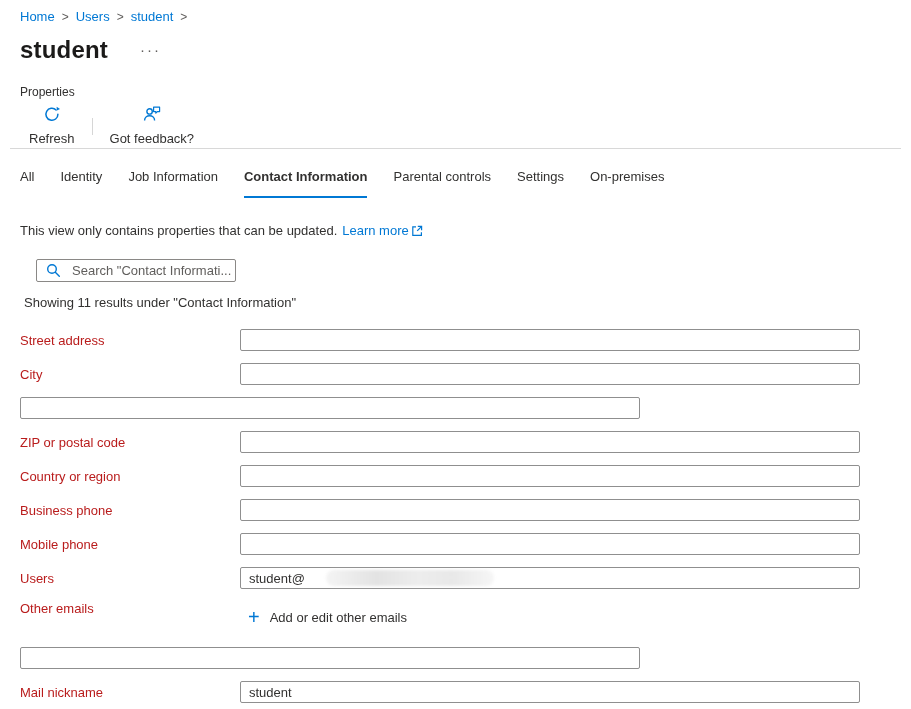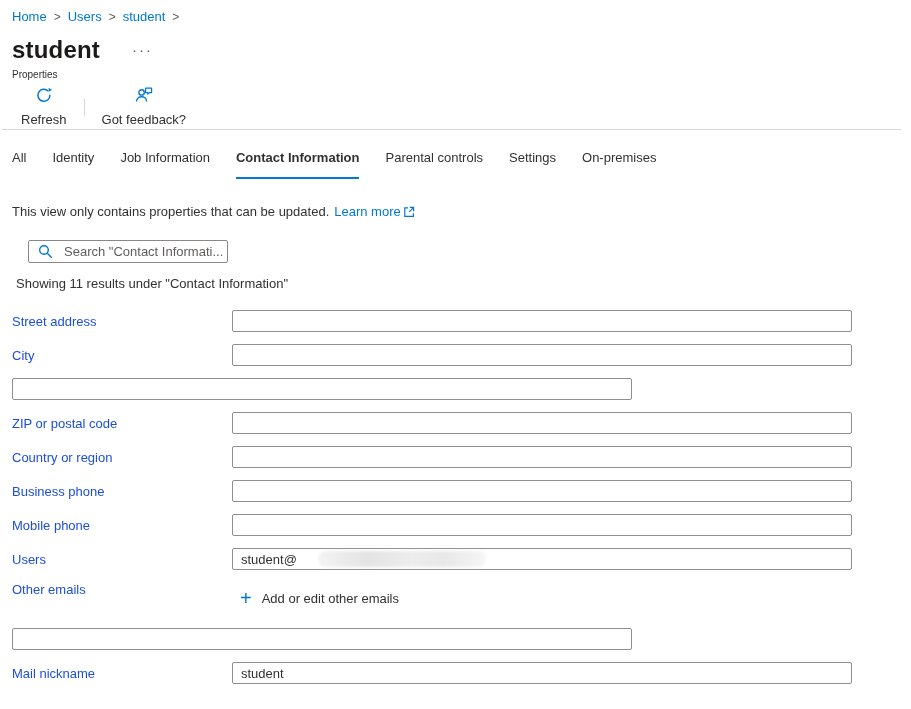--- a/index.html
+++ b/index.html
@@ -3,33 +3,33 @@
 <meta charset="utf-8">
 <style>
   * { box-sizing: border-box; }
   html, body { margin: 0; padding: 0; }
   body {
     width: 911px; height: 709px; overflow: hidden;
     background: #ffffff;
     font-family: "Liberation Sans", sans-serif;
     color: #323130;
   }
-  .page { padding: 8px 20px 0 12px; }
+  .page { padding: 8px 20px 0 20px; }
 
   
   .breadcrumb { font-size: 13px; height: 17px; display: flex; align-items: center; }
   .breadcrumb a { color: #0078d4; text-decoration: none; cursor: pointer; }
   .breadcrumb .sep { color: #605e5c; margin: 0 7px; font-size: 12px; }
 
   
   .title-row { display: flex; align-items: center; gap: 32px; margin-top: 11px; }
   h1.page-title { margin: 0; font-size: 24px; font-weight: 700; color: #1b1a19; letter-spacing: 0.2px; }
   .ellipsis-btn { background: none; border: none; padding: 0; color: #605e5c; font-size: 15px;
     letter-spacing: 2px; cursor: pointer; line-height: 10px; }
-  .subtitle { font-size: 10px; margin-top: 5px; color: #323130; }
+  .subtitle { font-size: 12px; margin-top: 21px; color: #323130; }
 
   
   .toolbar { margin-top: 14px; display: flex; align-items: center; height: 26px; padding-left: 9px; }
   .toolbar-btn { display: flex; align-items: center; gap: 9px; background: none; border: none;
     padding: 0; font-family: inherit; font-size: 13px; color: #323130; cursor: pointer; flex-direction: column; }
   .toolbar-sep { width: 1px; height: 17px; background: #d6d6d6; margin: 0 17px; }
   .rule { height: 1px; background: #d8d8d8; margin: 9px -10px 0 -10px; }
 
   
   .tabs { display: flex; gap: 26px; margin-top: 20px; font-size: 13px; }
@@ -46,21 +46,21 @@
     border-radius: 2px; display: flex; align-items: center; padding-left: 9px; background: #fff; }
   .search-input { border: none; outline: none; background: transparent; flex: 1; min-width: 0;
     font-family: inherit; font-size: 13px; color: #323130; padding: 0 4px 0 11px; }
   .search-input::placeholder { color: #605e5c; opacity: 1; }
 
   .results { margin-top: 13px; margin-left: 4px; font-size: 13px; }
 
   
   .form { margin-top: 19px; }
   .form-row { display: flex; align-items: center; margin-bottom: 12px; }
-  .form-label { width: 220px; flex-shrink: 0; font-size: 13px; color: #1d4ed8; }
+  .form-label { width: 220px; flex-shrink: 0; font-size: 13px; color: #b91c1c; }
   .input-wrap { position: relative; width: 620px; }
   .text-input { width: 100%; height: 22px; border: 1px solid #8f8f8f; border-radius: 2px;
     padding: 0 8px; font-family: inherit; font-size: 13px; color: #323130; background: #fff; outline: none; }
   .redacted { position: absolute; left: 86px; top: 3px; width: 168px; height: 16px; border-radius: 8px;
     background: linear-gradient(90deg, #f4f4f4, #e3e3e3 30%, #ededed 55%, #e8e8e8 75%, #f6f6f6);
     filter: blur(1.5px); pointer-events: none; }
   .action-row { align-items: flex-start; min-height: 30px; margin-bottom: 16px; }
   .action-link { display: flex; align-items: center; gap: 10px; padding: 9px 0 0 8px;
     font-size: 13px; color: #323130; cursor: pointer; background: none; border: none; font-family: inherit; }
   .plus-icon { color: #0078d4; font-size: 20px; font-weight: 400; line-height: 13px; }

